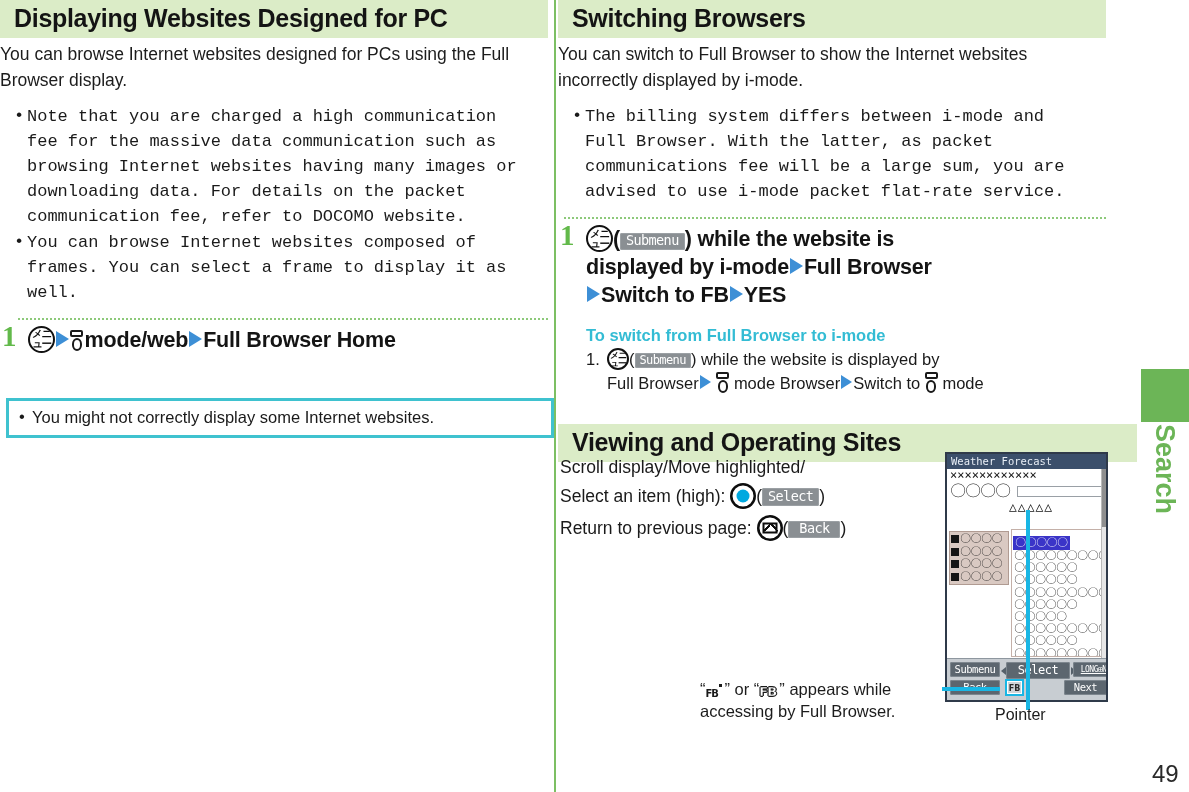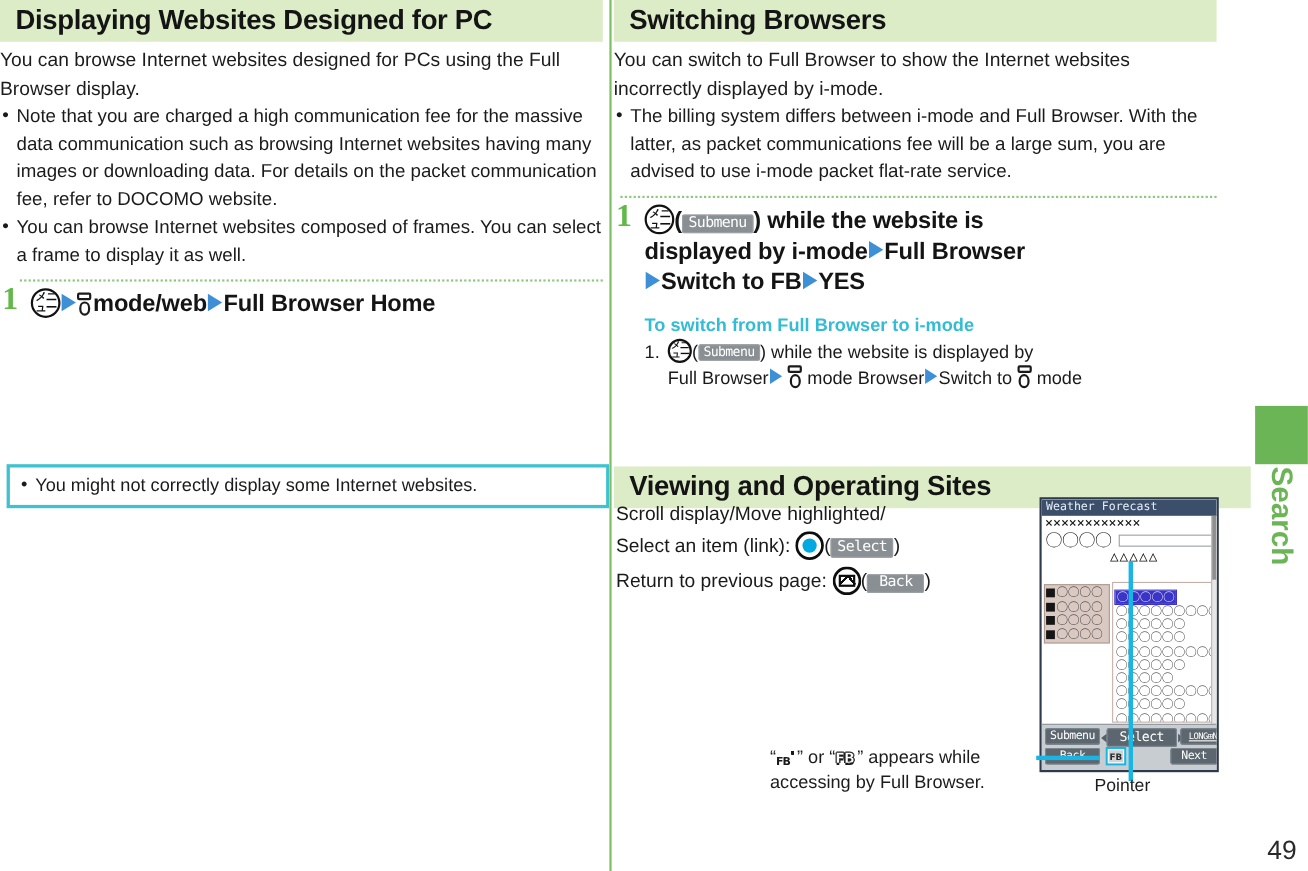--- a/index.html
+++ b/index.html
@@ -54,22 +54,23 @@
   .body-text {
     font-size: 17.5px;
     line-height: 1.46;
     color: #1c1c1c;
     padding: 4px 2px 0 0;
   }
   .body-text p { margin: 0; }
 
   ul.bullets {
     list-style: none;
-    margin: 0;
+    margin: 12px;
     padding: 0;
+    font-family: Liberation Mono, monospace;
   }
   ul.bullets > li {
     position: relative;
     padding-left: 15px;
     font-size: 17px;
     line-height: 1.47;
     margin-top: 1px;
   }
   ul.bullets > li::before {
     content: "•";
@@ -630,21 +631,21 @@
 
     <div class="dotted-sep"></div>
 
     <div class="step">
       <div class="step-num">1</div>
       <div class="step-body">
         <span class="keycircle"><span class="menu-label">メニュー</span></span><span class="arrow"></span><span class="imode-glyph"></span> <span>mode/web</span><span class="arrow"></span><span>Full Browser Home</span>
       </div>
     </div>
 
-    <div class="note-box" style="position:absolute; left:6px; top:398px; width:524px;margin-top:24px;">
+    <div class="note-box" style="position:absolute; left:6px; top:398px; width:524px;">
       <div class="bullet-line">You might not correctly display some Internet websites.</div>
     </div>
 
   </div>
 
   <div class="col" id="col-right">
 
     <div class="sec-head">Switching Browsers</div>
 
     <div class="body-text">
@@ -674,21 +675,21 @@
     </div>
 
     <div class="sec-head" style="position:absolute; left:0px; top:424px; width:548px;">Viewing and Operating Sites</div>
 
     <div class="op-list" style="position:absolute; left:2px; top:450px; width:400px;">
 
       <div class="op-line" style="line-height:1.35;">Scroll display/Move highlighted/</div>
 
 
       <div class="op-line" style="line-height:1.85;">
-        <span>Select an item (link):</span>
+        <span>Select an item (high):</span>
         <span class="key-sel"></span>(<span class="softchip">Select</span>)
       </div>
 
       <div class="op-line" style="line-height:1.85;">
         <span>Return to previous page:</span>
         <span class="key-mail"><span class="env"></span></span>(<span class="softchip wide">Back</span>)
       </div>
 
     </div>
 

